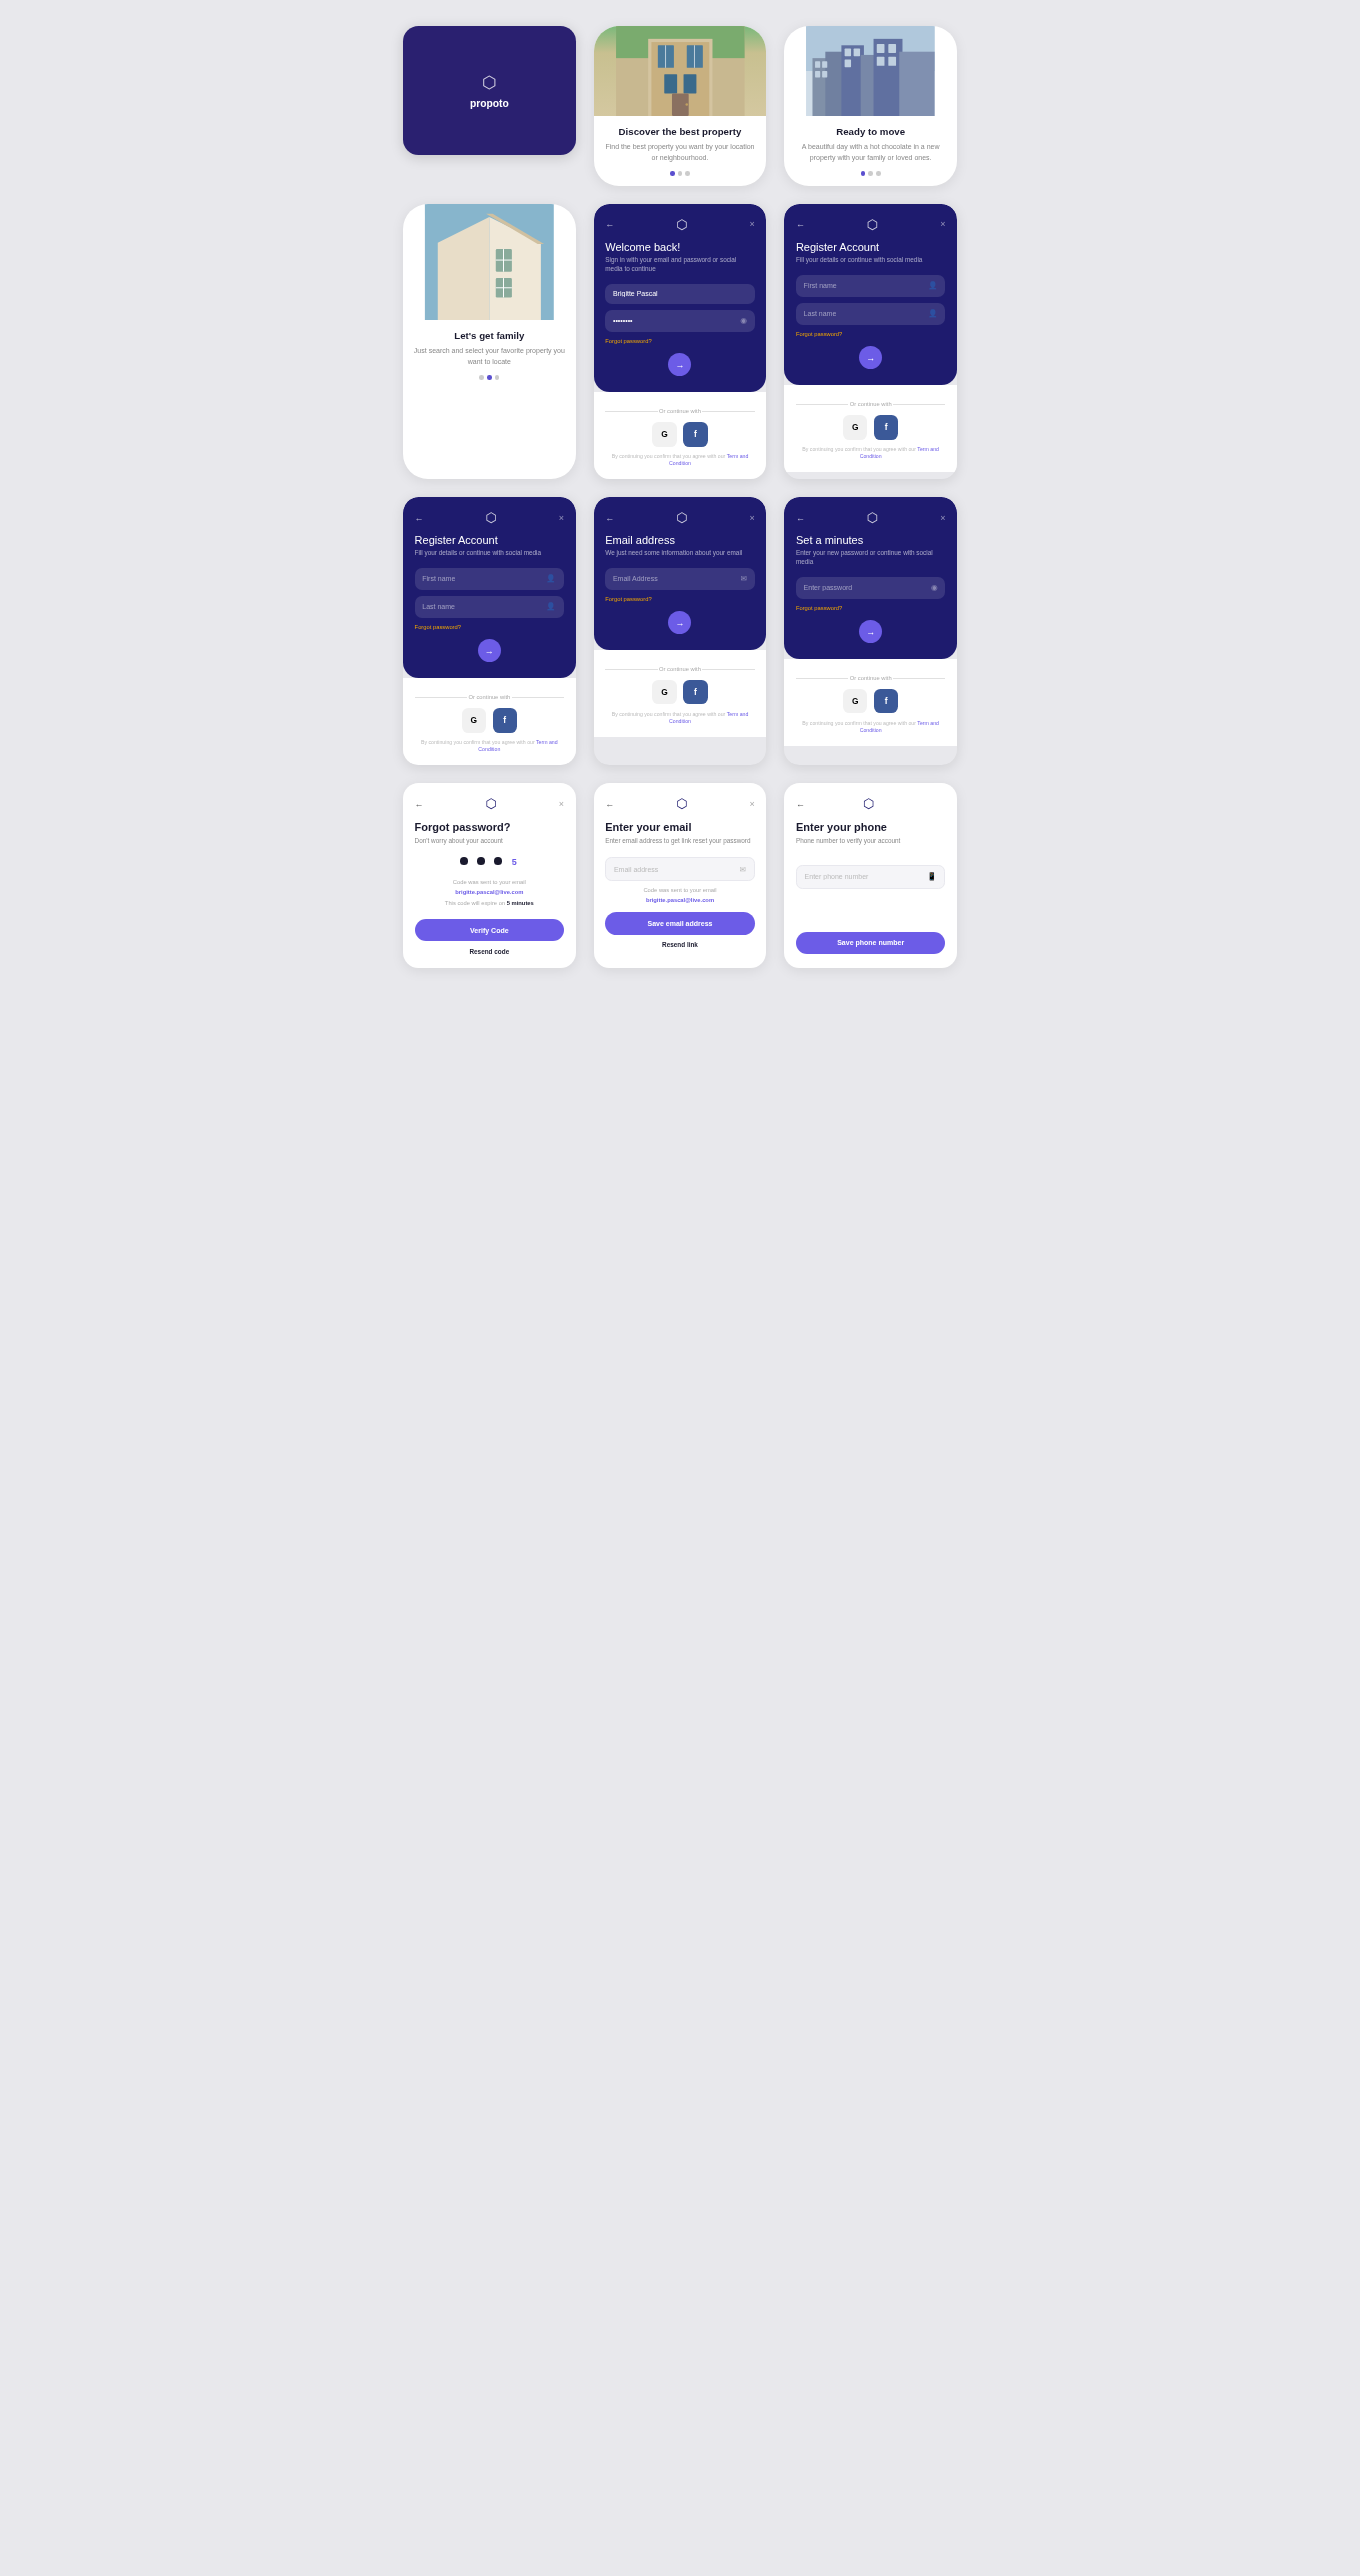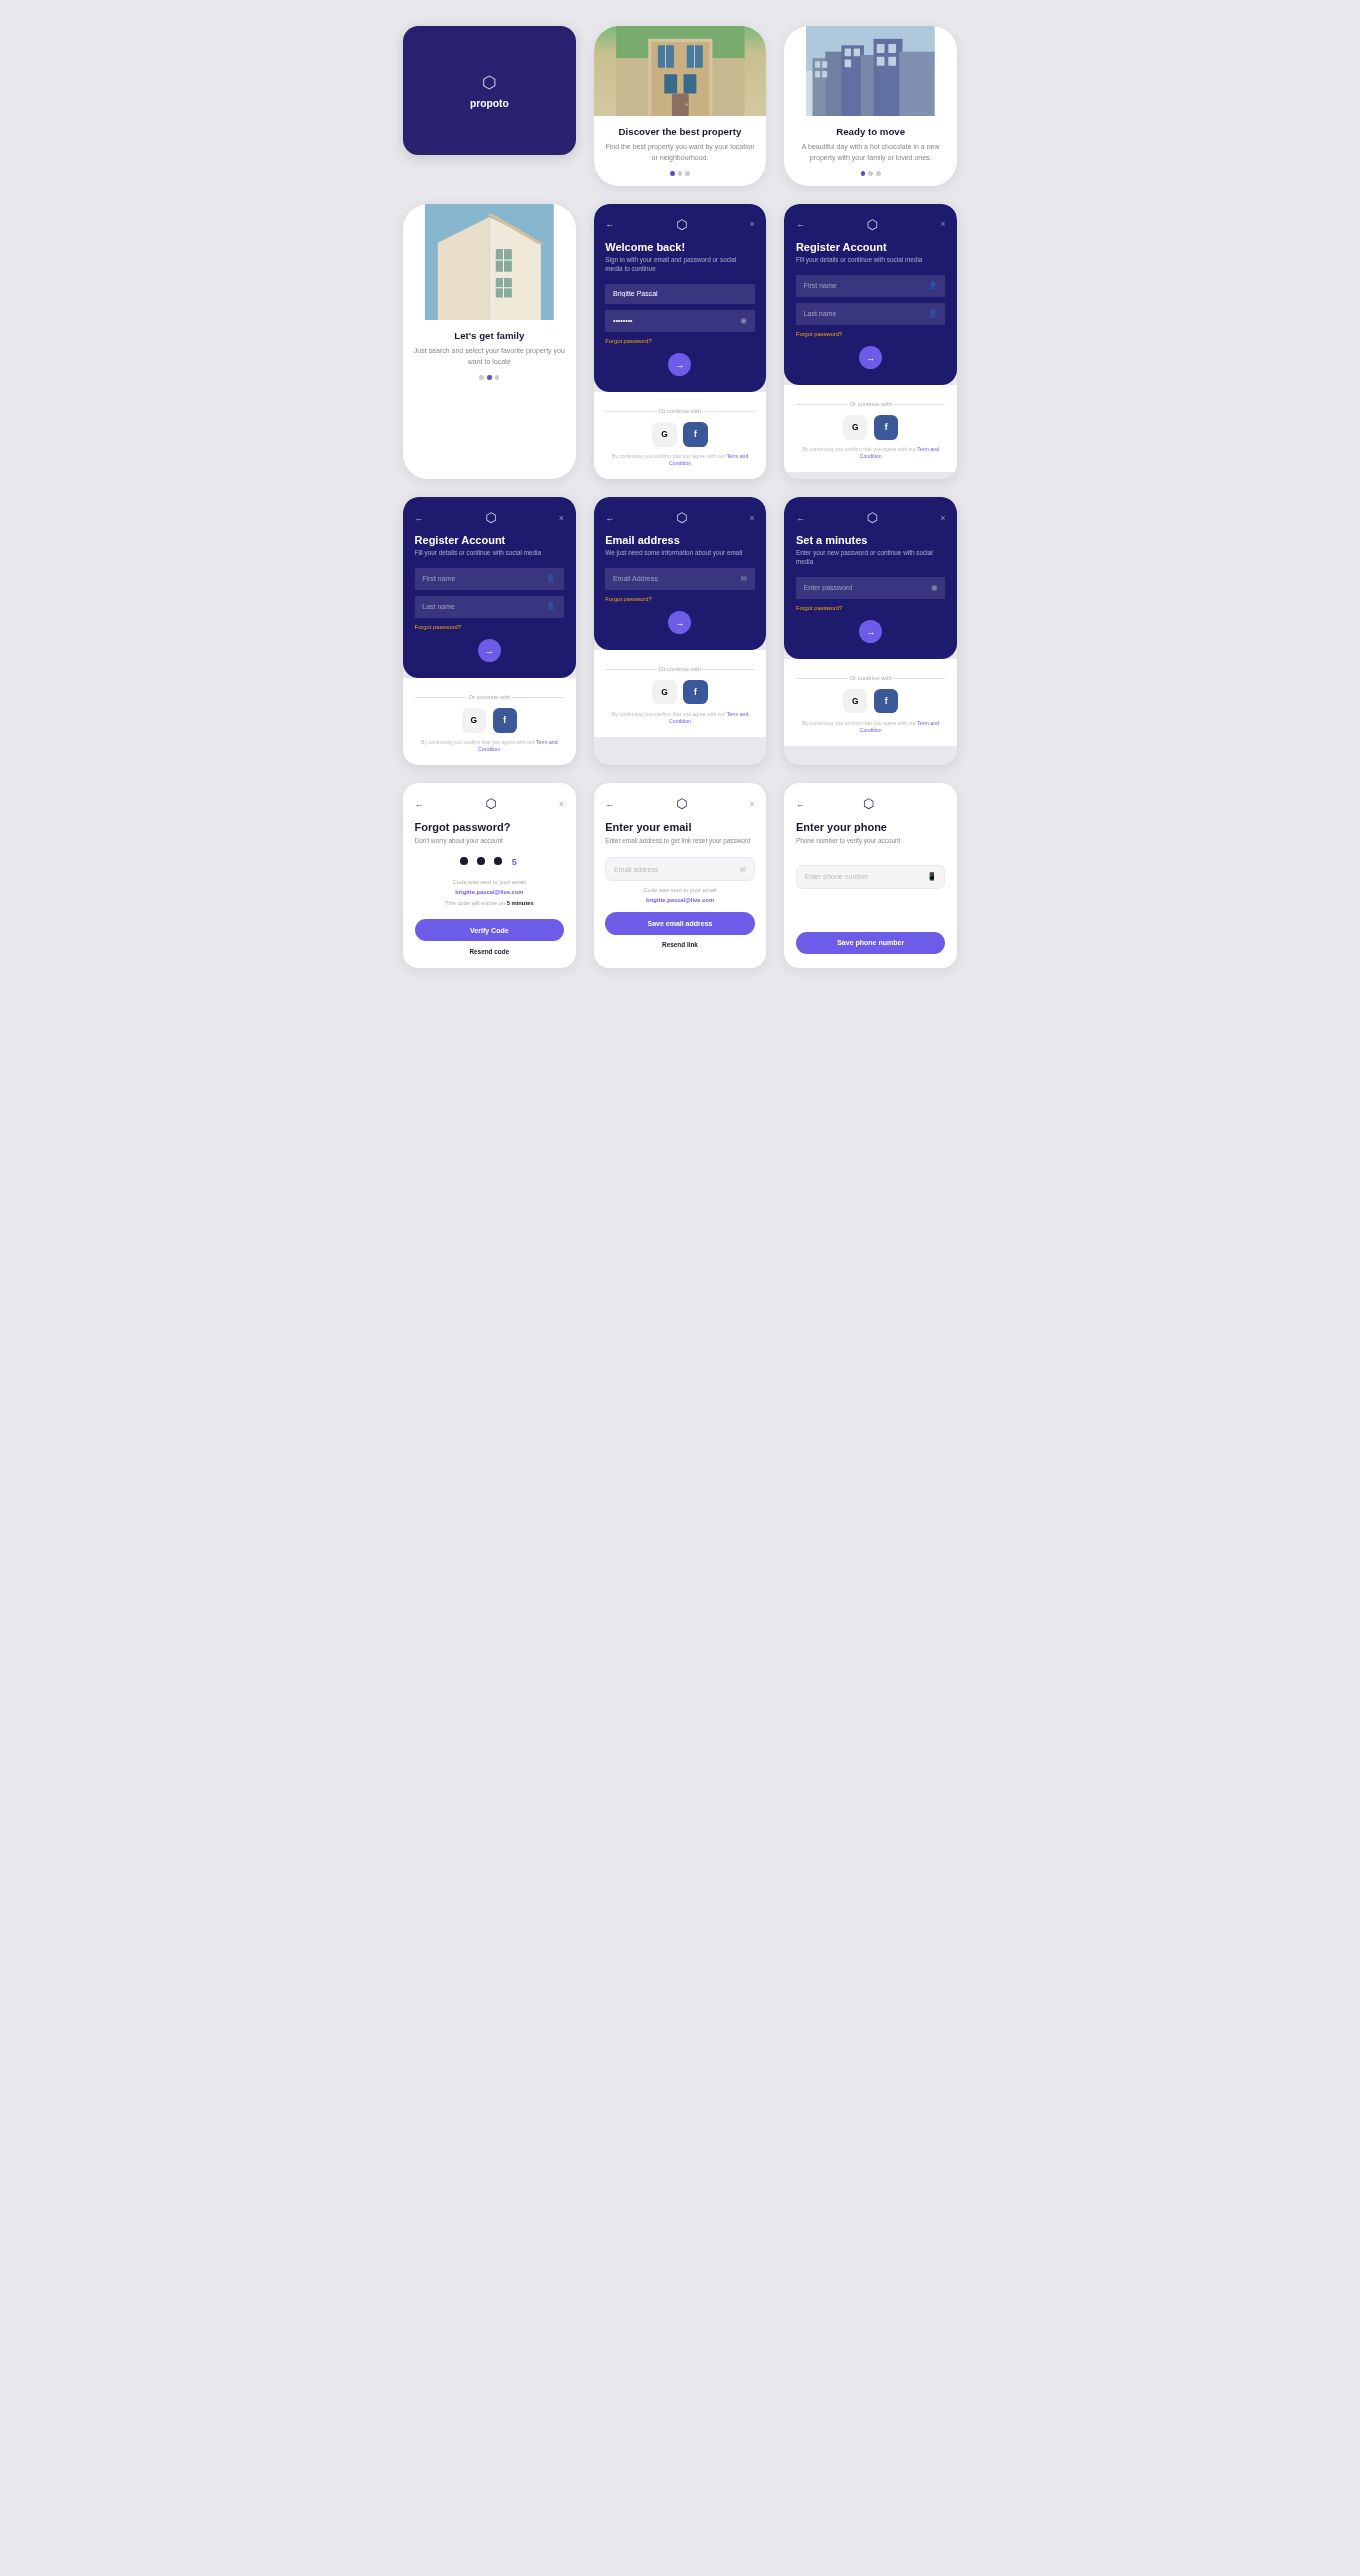--- a/index.html
+++ b/index.html
@@ -99,36 +99,36 @@
     }
 
     .close-btn-dark {
       font-size: 9px;
       color: #aaa;
       cursor: pointer;
     }
 
     .auth-title {
       font-size: 11px;
-      font-weight: 700;
+      font-weight: 400;
       color: #fff;
       margin-bottom: 2.6px;
     }
 
     .auth-subtitle {
       font-size: 6.4px;
       color: rgba(255,255,255,0.6);
       margin-bottom: 10.3px;
       line-height: 1.4;
     }
 
     .input-field {
       background: rgba(255,255,255,0.12);
       border: none;
-      border-radius: 1px;
+      border-radius: 7px;
       padding: 6.4px 7.7px;
       color: #fff;
       font-size: 7px;
       width: 100%;
       margin-bottom: 6.4px;
       outline: none;
       display: flex;
       align-items: center;
       justify-content: space-between;
     }

